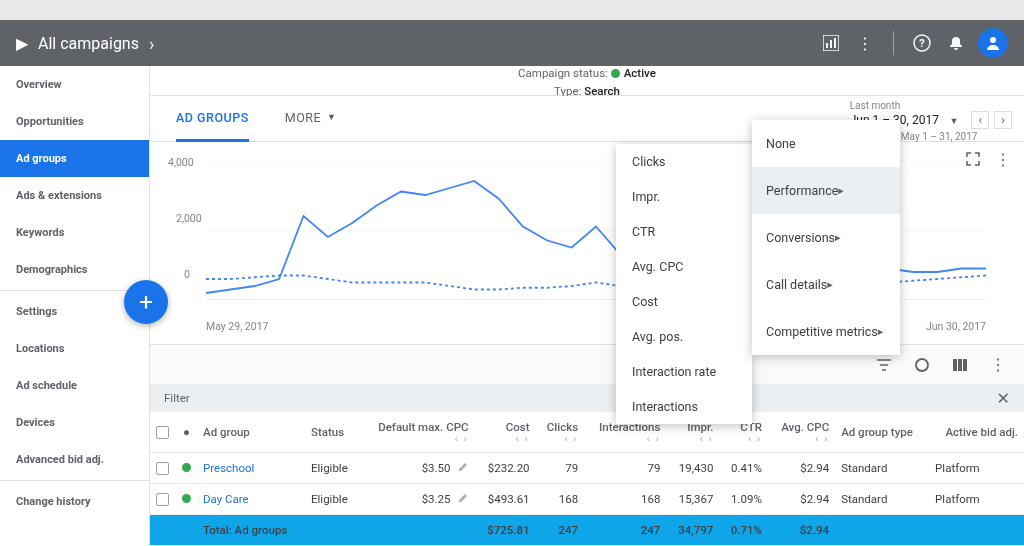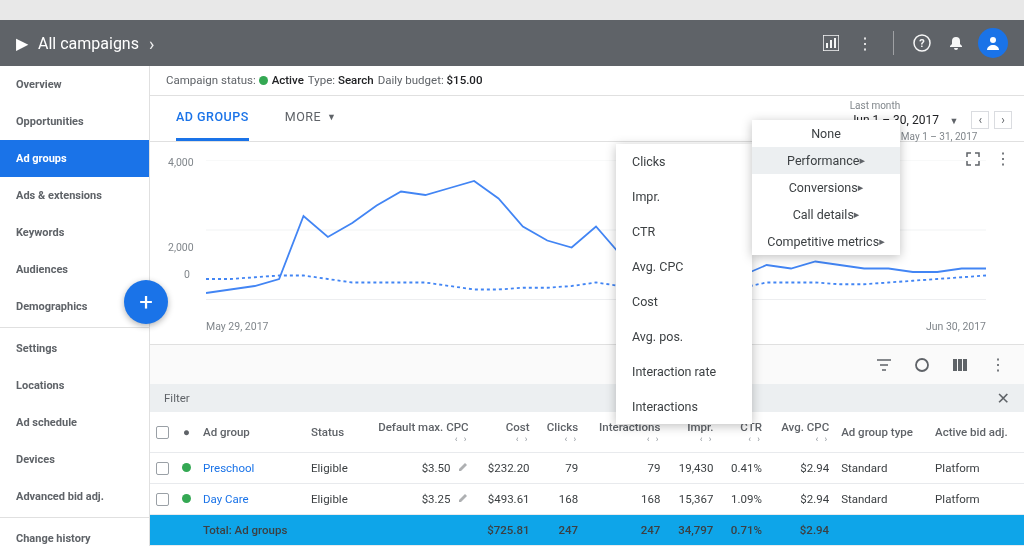--- a/index.html
+++ b/index.html
@@ -14,21 +14,21 @@
 .tb-sep { width:1px; height:24px; background: rgba(255,255,255,.4); margin: 0 6px; }
 .avatar { width: 30px; height: 30px; border-radius: 50%; background: #1a73e8; display:flex; align-items:center; justify-content:center; cursor:pointer; }
 
 .layout { display:flex; height: 480px; }
 .sidebar { width: 150px; background:#fff; font-size:11px; color:#5f6368; border-right:1px solid #e0e0e0;font-weight:bold; }
 .sidebar .item { padding: 12px 16px; cursor:pointer; }
 .sidebar .item.active { background:#1a73e8; color:#fff; }
 .sidebar .divider { border-top:1px solid #e0e0e0; margin: 2px 0; }
 
 .main { flex:1; background:#f5f5f5; display:flex; flex-direction:column; position:relative; }
-.statusbar { height: 30px; background:#fff; display:flex; align-items:center; gap: 4px; padding: 0 16px; font-size: 11.5px; color:#5f6368; border-bottom:1px solid #e0e0e0; }
+.statusbar { height: 30px; background:#fff; display:flex; align-items:center; gap: 4px; padding: 0 16px; font-size: 11.5px; color:#5f6368; border-bottom:1px solid #e0e0e0;flex-direction:column; }
 .statusbar .dot { width:9px; height:9px; border-radius:50%; background:#34a853; display:inline-block; margin-right:4px; vertical-align:-1px; }
 .statusbar b { color:#202124; font-weight:500; }
 
 .tabsrow { height: 46px; background:#fff; display:flex; align-items:center; padding: 0 26px; border-bottom:1px solid #e0e0e0; gap: 36px; position:relative; }
 .tabsrow .tab { font-size: 12.5px; color:#5f6368; letter-spacing:.5px; cursor:pointer; height:46px; display:flex; align-items:center; border-bottom:3px solid transparent; }
 .tabsrow .tab.active { color:#1a73e8; border-bottom-color:#1a73e8; font-weight:500; }
 .tabsrow .tab .tri { margin-left:6px; font-size:9px; }
 .daterange { position:absolute; right:12px; top:4px; font-size:11px; color:#5f6368; text-align:left; }
 .daterange .label { font-size:10px; color:#80868b; }
 .daterange .val { font-size:12px; color:#202124; display:inline-block; margin-top:1px; }
@@ -57,21 +57,21 @@
 .cb { width:13px; height:13px; border:1.5px solid #9aa0a6; border-radius:2px; cursor:pointer; }
 .rdot { width:9px; height:9px; border-radius:50%; display:inline-block; }
 .link { color:#1a73e8; cursor:pointer; }
 .pencil { width:12px; height:12px; display:inline-block; margin-left:6px; opacity:.5; }
 tfoot td { background:#0ea5e9; font-weight:500; }
 
 
 .menu1 { position:absolute; left: 616px; top: 144px; width: 136px; background:#fff; box-shadow: 0 2px 10px rgba(0,0,0,.25); z-index: 20; font-size:12.5px; color:#3c4043; }
 .menu1 .mi { padding: 10px 16px; cursor:pointer; }
 .menu2 { position:absolute; left: 752px; top: 120px; width: 148px; background:#fff; box-shadow: 0 2px 10px rgba(0,0,0,.25); z-index: 21; font-size:12.5px; color:#3c4043; }
-.menu2 .mi { padding: 6px 14px; cursor:pointer; display:flex; justify-content:center; align-items:center; }
+.menu2 .mi { padding: 16px 14px; cursor:pointer; display:flex; justify-content:flex-start; align-items:center; }
 .menu2 .mi.sel { background:#eceff1; }
 .menu2 .mi .ar { font-size:11px; color:#5f6368; }
 .cursor-ripple { position:absolute; left: 672px; top: 256px; width: 48px; height:48px; border-radius:50%; background: rgba(66,133,244,.25); z-index: 19; pointer-events:none; }
 
 </style>
 </head>
 <body>
 
 <div class="topbar">
   <span class="arrow">▶</span>
@@ -108,21 +108,20 @@
 </div>
 
 <div class="layout">
 
   <div class="sidebar">
     <div class="item">Overview</div>
     <div class="item">Opportunities</div>
     <div class="item active">Ad groups</div>
     <div class="item">Ads &amp; extensions</div>
     <div class="item">Keywords</div>
-    <div class="item">Audiences</div>
     <div class="item">Demographics</div>
     <div class="divider"></div>
     <div class="item">Settings</div>
     <div class="item">Locations</div>
     <div class="item">Ad schedule</div>
     <div class="item">Devices</div>
     <div class="item">Advanced bid adj.</div>
     <div class="divider"></div>
     <div class="item">Change history</div>
   </div>
@@ -154,21 +153,21 @@
     <div class="chart-card">
       <div class="actions">
         <span class="ic">
             <svg width="14" height="14" viewBox="0 0 14 14" stroke="#5f6368" fill="none" stroke-width="1.5">
               <path d="M1 5V1h4M13 9v4H9M9 1h4v4M5 13H1V9"></path>
             </svg>
           </span>
         <span class="ic">⋮</span>
       </div>
       <div class="ylabel" style="left:18px; top:14px;">4,000</div>
-      <div class="ylabel" style="left:18px; top:70px;margin-top:29px;">2,000</div>
+      <div class="ylabel" style="left:26px; top:70px;">2,000</div>
       <div class="ylabel" style="left:34px; top:126px;">0</div>
       <svg class="chart-svg" id="chartsvg">
           <line x1="0" y1="140" x2="780" y2="140" stroke="#dadce0"></line>
           <line x1="0" y1="70" x2="780" y2="70" stroke="#f1f3f4"></line>
           <line x1="0" y1="0" x2="780" y2="0" stroke="#f1f3f4"></line>
           <polyline fill="none" stroke="#4285f4" stroke-width="1.8" points="0,133 24.375,129.5 48.75,126 73.125,119 97.5,56 121.875,77 146.25,63 170.625,45.5 195,31.5 219.375,35 243.75,28 268.125,21 292.5,38.5 316.875,66.5 341.25,80.5 365.625,87.5 390,66.5 414.375,94.5 438.75,91 463.125,73.5 487.5,105 511.875,122.5 536.25,115.5 560.625,105 585,108.5 609.375,101.5 633.75,105 658.125,108.5 682.5,108.5 706.875,112 731.25,112 755.625,108.5 780,108.5"></polyline>
           <polyline fill="none" stroke="#4285f4" stroke-width="1.8" stroke-dasharray="3 3" points="0,119 24.375,119 48.75,117.25 73.125,115.5 97.5,115.5 121.875,119 146.25,122.5 170.625,122.5 195,122.5 219.375,122.5 243.75,126 268.125,129.5 292.5,129.5 316.875,127.75 341.25,127.75 365.625,126 390,122.5 414.375,126 438.75,129.5 463.125,129.5 487.5,127.75 511.875,127.75 536.25,127.75 560.625,122.5 585,122.5 609.375,122.5 633.75,124.25 658.125,124.25 682.5,122.5 706.875,120.75 731.25,119 755.625,117.25 780,115.5"></polyline>
         </svg>
       <div style="display:flex; justify-content:space-between; width:780px;">
         <span class="xlabel">May 29, 2017</span>
@@ -212,21 +211,21 @@
         <th style="text-align:left">Ad group</th>
         <th style="text-align:left">Status</th>
         <th class="num"><span>Default max. CPC</span><span class="sort">‹ ›</span></th>
         <th class="num"><span>Cost</span><span class="sort">‹ ›</span></th>
         <th class="num"><span>Clicks</span><span class="sort">‹ ›</span></th>
         <th class="num"><span>Interactions</span><span class="sort">‹ ›</span></th>
         <th class="num"><span>Impr.</span><span class="sort">‹ ›</span></th>
         <th class="num"><span>CTR</span><span class="sort">‹ ›</span></th>
         <th class="num"><span>Avg. CPC</span><span class="sort">‹ ›</span></th>
         <th style="text-align:left">Ad group type</th>
-        <th style="text-align:left">Active bid adj.</th>
+        <th style="text-align:right">Active bid adj.</th>
       </tr>
         </thead>
       <tbody id="tbody">
           <tr>
             <td>
               <div class="cb"></div>
             </td>
             <td><span class="rdot" style="background:#34a853"></span></td>
             <td><span class="link">Preschool</span></td>
             <td>Eligible</td>

